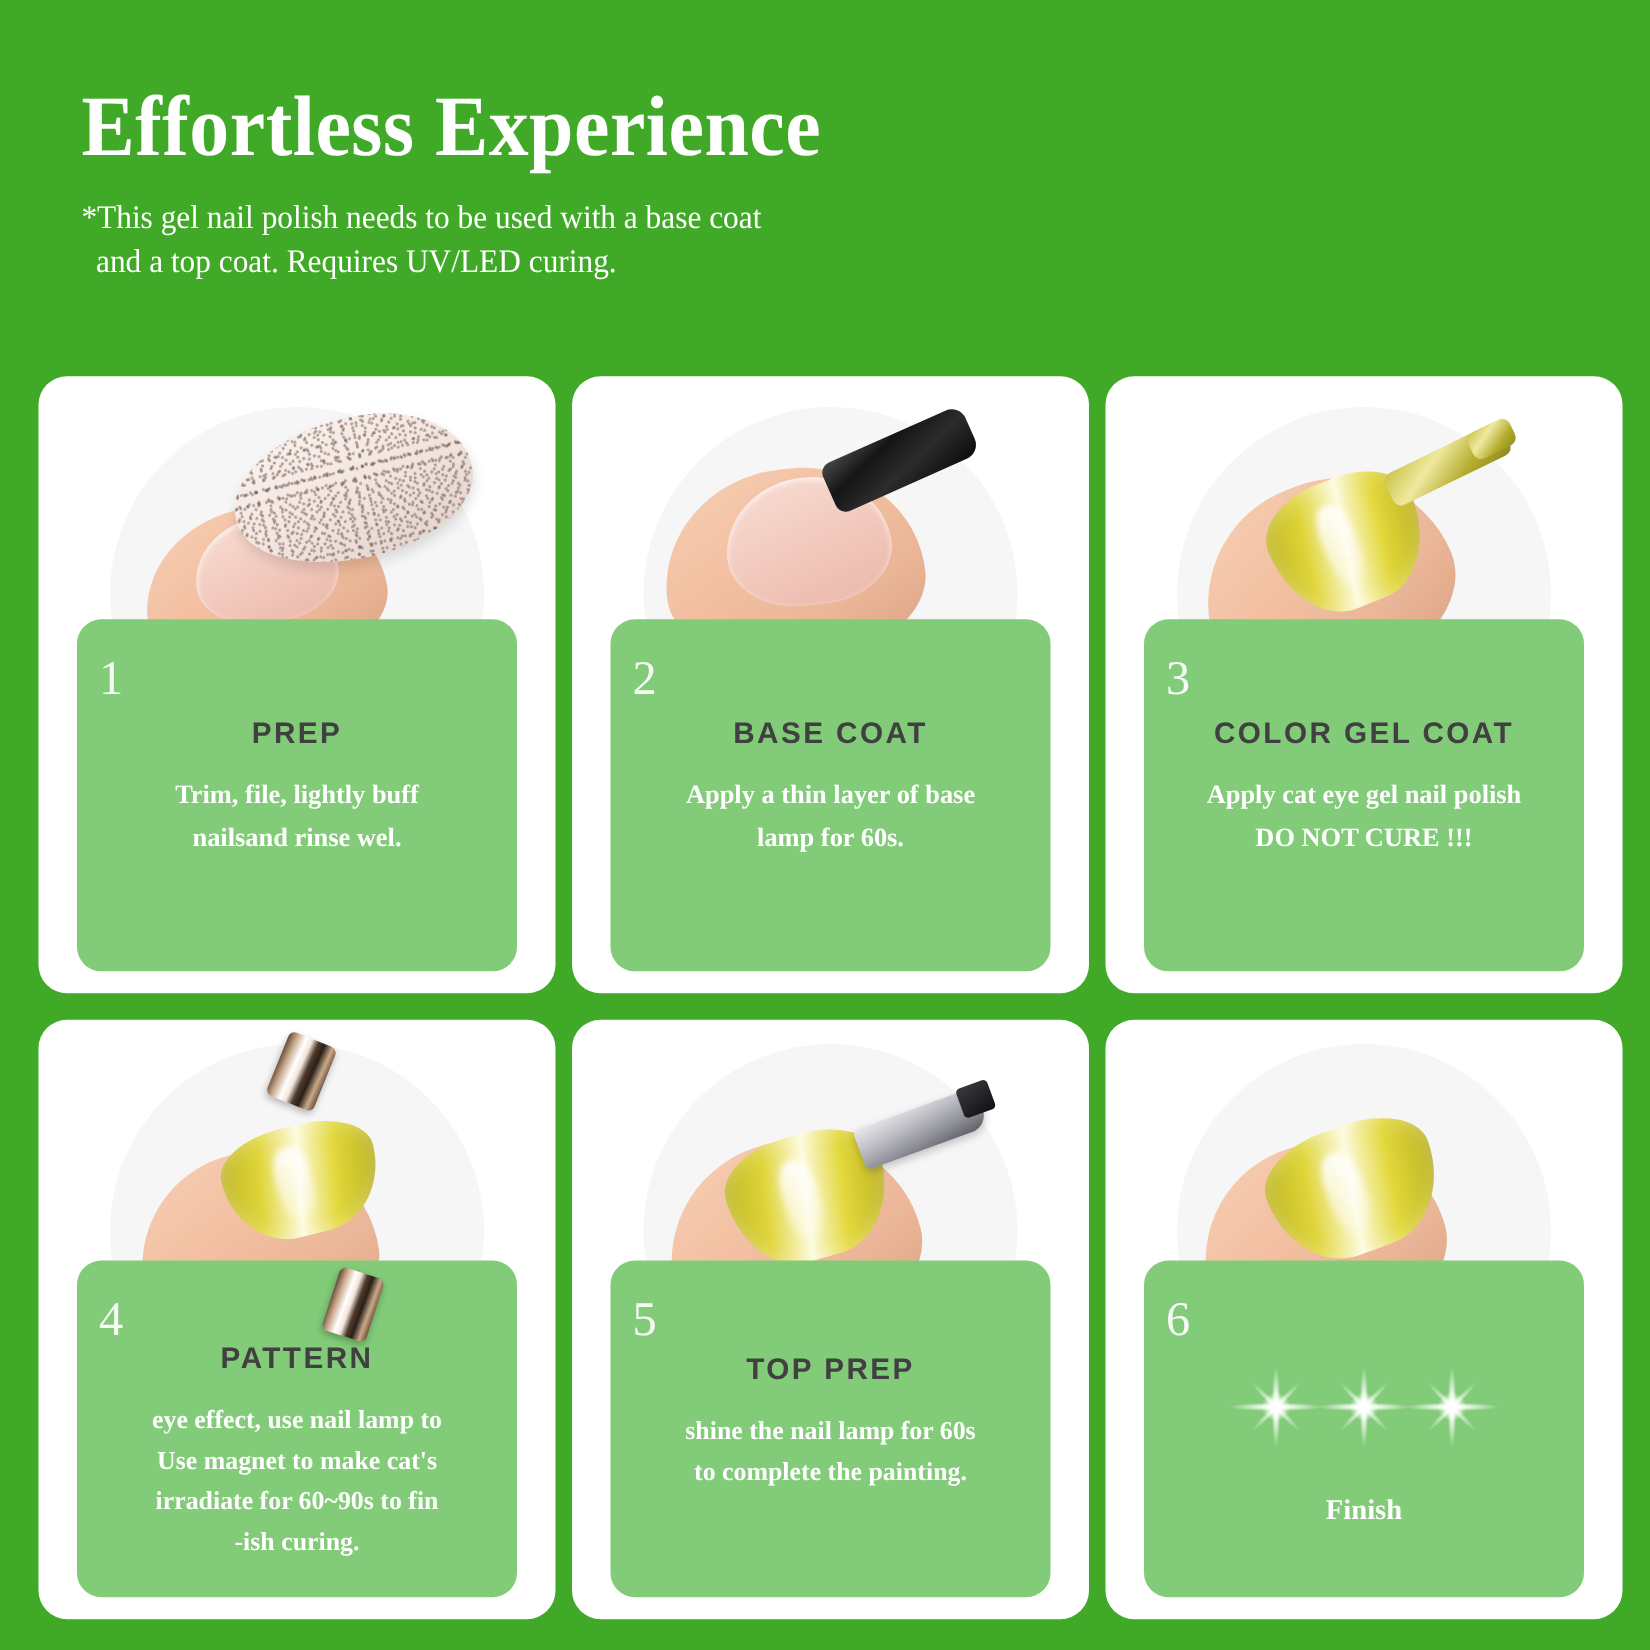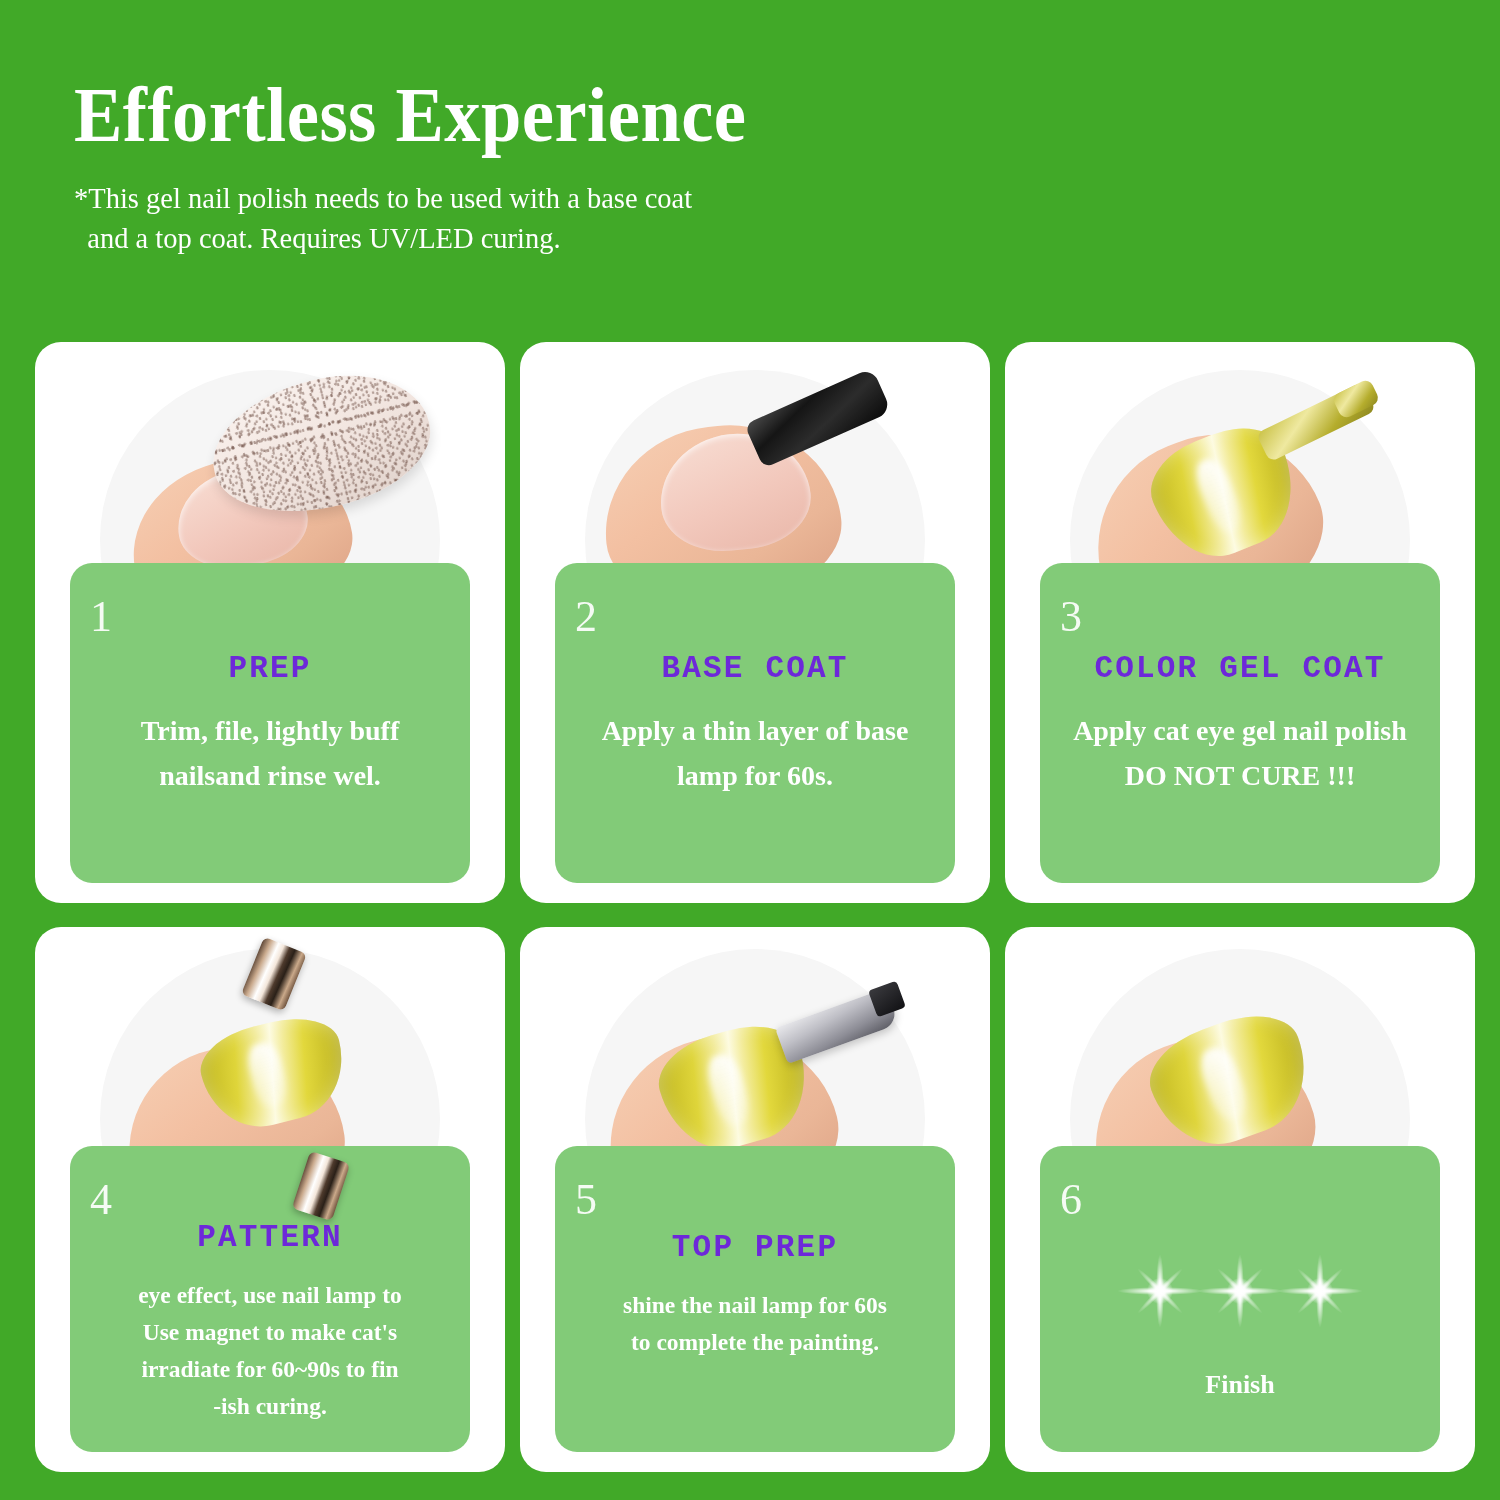--- a/index.html
+++ b/index.html
@@ -187,40 +187,40 @@
 
   .panel-inner {
     position: absolute;
     left: 0; right: 0;
     top: 88px;
     text-align: center;
     padding: 0 18px;
   }
 
   .step-head {
-    font-family: Liberation Mono, monospace;
+    font-family: Liberation Sans, sans-serif;
     font-weight: 700;
-    font-size: 31px;
+    font-size: 27px;
     letter-spacing: 2.2px;
-    color: #6d28d9;
+    color: #404040;
     margin-bottom: 22px;
   }
 
   .step-body {
     font-family: "Liberation Serif", serif;
     font-weight: 700;
-    font-size: 28px;
+    font-size: 24px;
     line-height: 1.62;
     color: #ffffff;
     padding: 0 12px;
   }
   .row2 .step-body { font-size: 23.5px; line-height: 1.58; }
 
   
-  .finish-panel .panel-inner { top: 110px; }
+  .finish-panel .panel-inner { top: 98px; }
   .sparkles {
     display: flex;
     justify-content: center;
     align-items: center;
     gap: 6px;
     margin-bottom: 44px;
     height: 70px;
   }
   .sparkle {
     position: relative;

